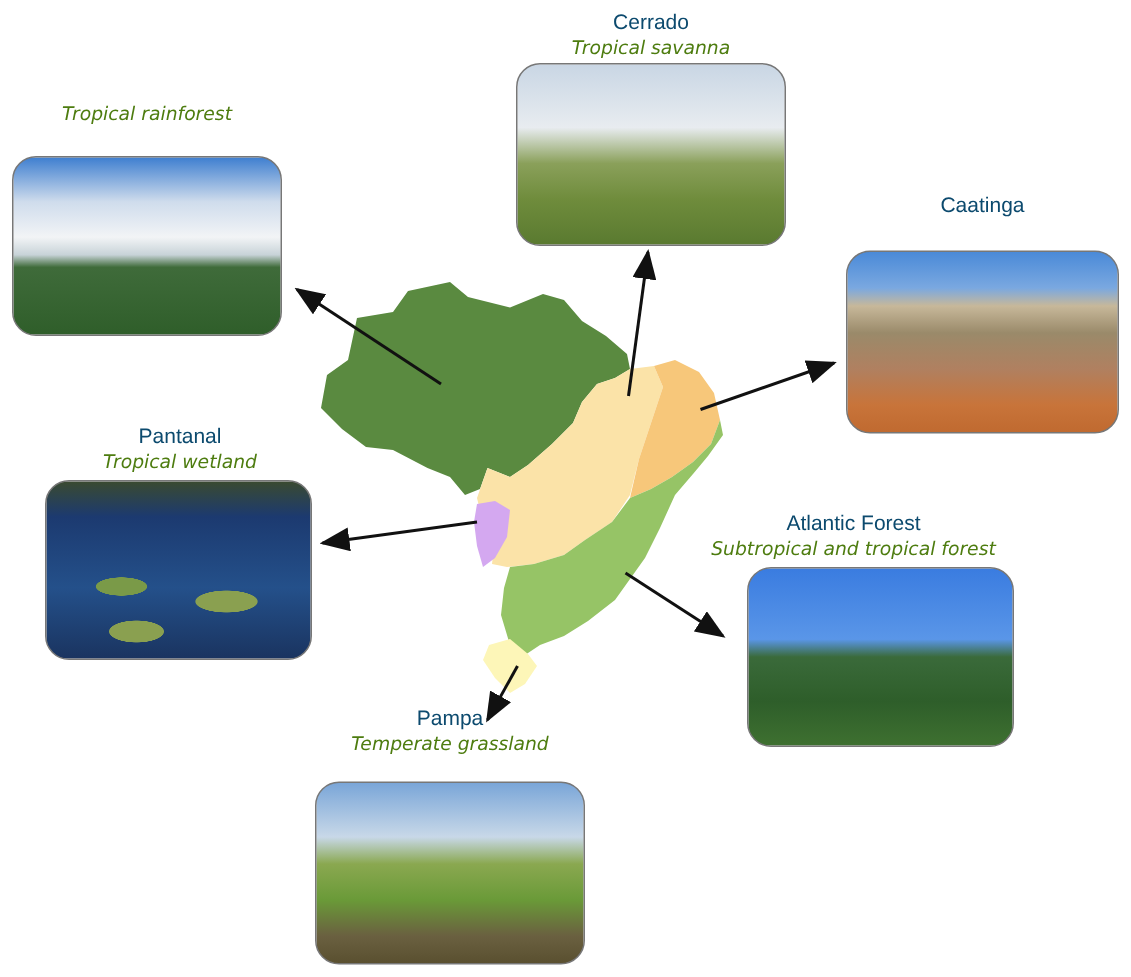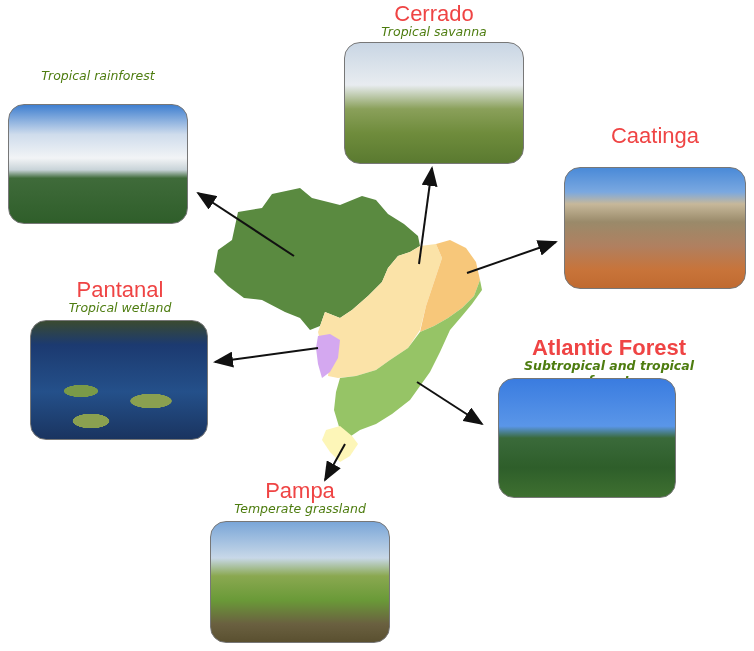--- a/index.html
+++ b/index.html
@@ -1,18 +1,18 @@
 <!DOCTYPE html>
 <html><head>
 <meta charset="utf-8">
 <style>
   html,body{margin:0;padding:0;background:#fff;}
   body{width:754px;height:651px;position:relative;overflow:hidden;font-family:"Liberation Sans","DejaVu Sans",sans-serif;}
   .biome{position:absolute;text-align:center;}
-  .name{font-size:22px;color:#ef4444;line-height:20px;}
+  .name{font-size:14px;color:#0c4a6e;line-height:20px;}
   .sub{font-size:12.5px;font-style:italic;color:#4d7c0f;line-height:15px;font-family:"DejaVu Sans",sans-serif;}
   .photo{position:absolute;border-radius:16px;border:1px solid #777;overflow:hidden;box-sizing:border-box;}
   svg.map{position:absolute;left:0;top:0;}
 </style>
 </head>
 <body>
 
 <svg class="map" width="754" height="651">
   <defs>
     <marker id="ah" markerWidth="10" markerHeight="8" refX="9" refY="4" orient="auto">
@@ -55,23 +55,23 @@
   <div class="name">Caatinga</div>
 </div>
 <div class="photo" style="left:564px;top:167px;width:182px;height:122px;background:linear-gradient(180deg,#4a8ad8 0%,#7aa8e0 20%,#c7b89a 30%,#9a8a6a 45%,#b08060 65%,#c8743a 85%,#c06a30 100%);"></div>
 
 <div class="biome" style="left:30px;top:280px;width:180px;">
   <div class="name">Pantanal</div>
   <div class="sub">Tropical wetland</div>
 </div>
 <div class="photo" style="left:30px;top:320px;width:178px;height:120px;background:radial-gradient(ellipse 30px 12px at 60px 100px,#8aa050 60%,transparent 62%),radial-gradient(ellipse 34px 12px at 120px 80px,#8aa050 60%,transparent 62%),radial-gradient(ellipse 28px 10px at 50px 70px,#7a9a48 60%,transparent 62%),linear-gradient(180deg,#3a4a30 0%,#1c3a70 20%,#24508a 60%,#1a3460 100%);"></div>
 
-<div class="biome" style="left:504px;top:338px;width:210px;font-weight:bold;">
+<div class="biome" style="left:464px;top:338px;width:210px;">
   <div class="name">Atlantic Forest</div>
   <div class="sub">Subtropical and tropical forest</div>
 </div>
 <div class="photo" style="left:498px;top:378px;width:178px;height:120px;background:linear-gradient(180deg,#3a7ce0 0%,#5a96e8 40%,#3a6a3a 50%,#2e5e2a 75%,#3e7030 100%);"></div>
 
-<div class="biome" style="left:210px;top:481px;width:180px;">
+<div class="biome" style="left:210px;top:468px;width:180px;">
   <div class="name">Pampa</div>
   <div class="sub">Temperate grassland</div>
 </div>
 <div class="photo" style="left:210px;top:521px;width:180px;height:122px;background:linear-gradient(180deg,#7aa6d8 0%,#c8d8e8 30%,#8aa850 45%,#6a9a38 65%,#6a6040 85%,#5a5030 100%);"></div>
 
 </body></html>

